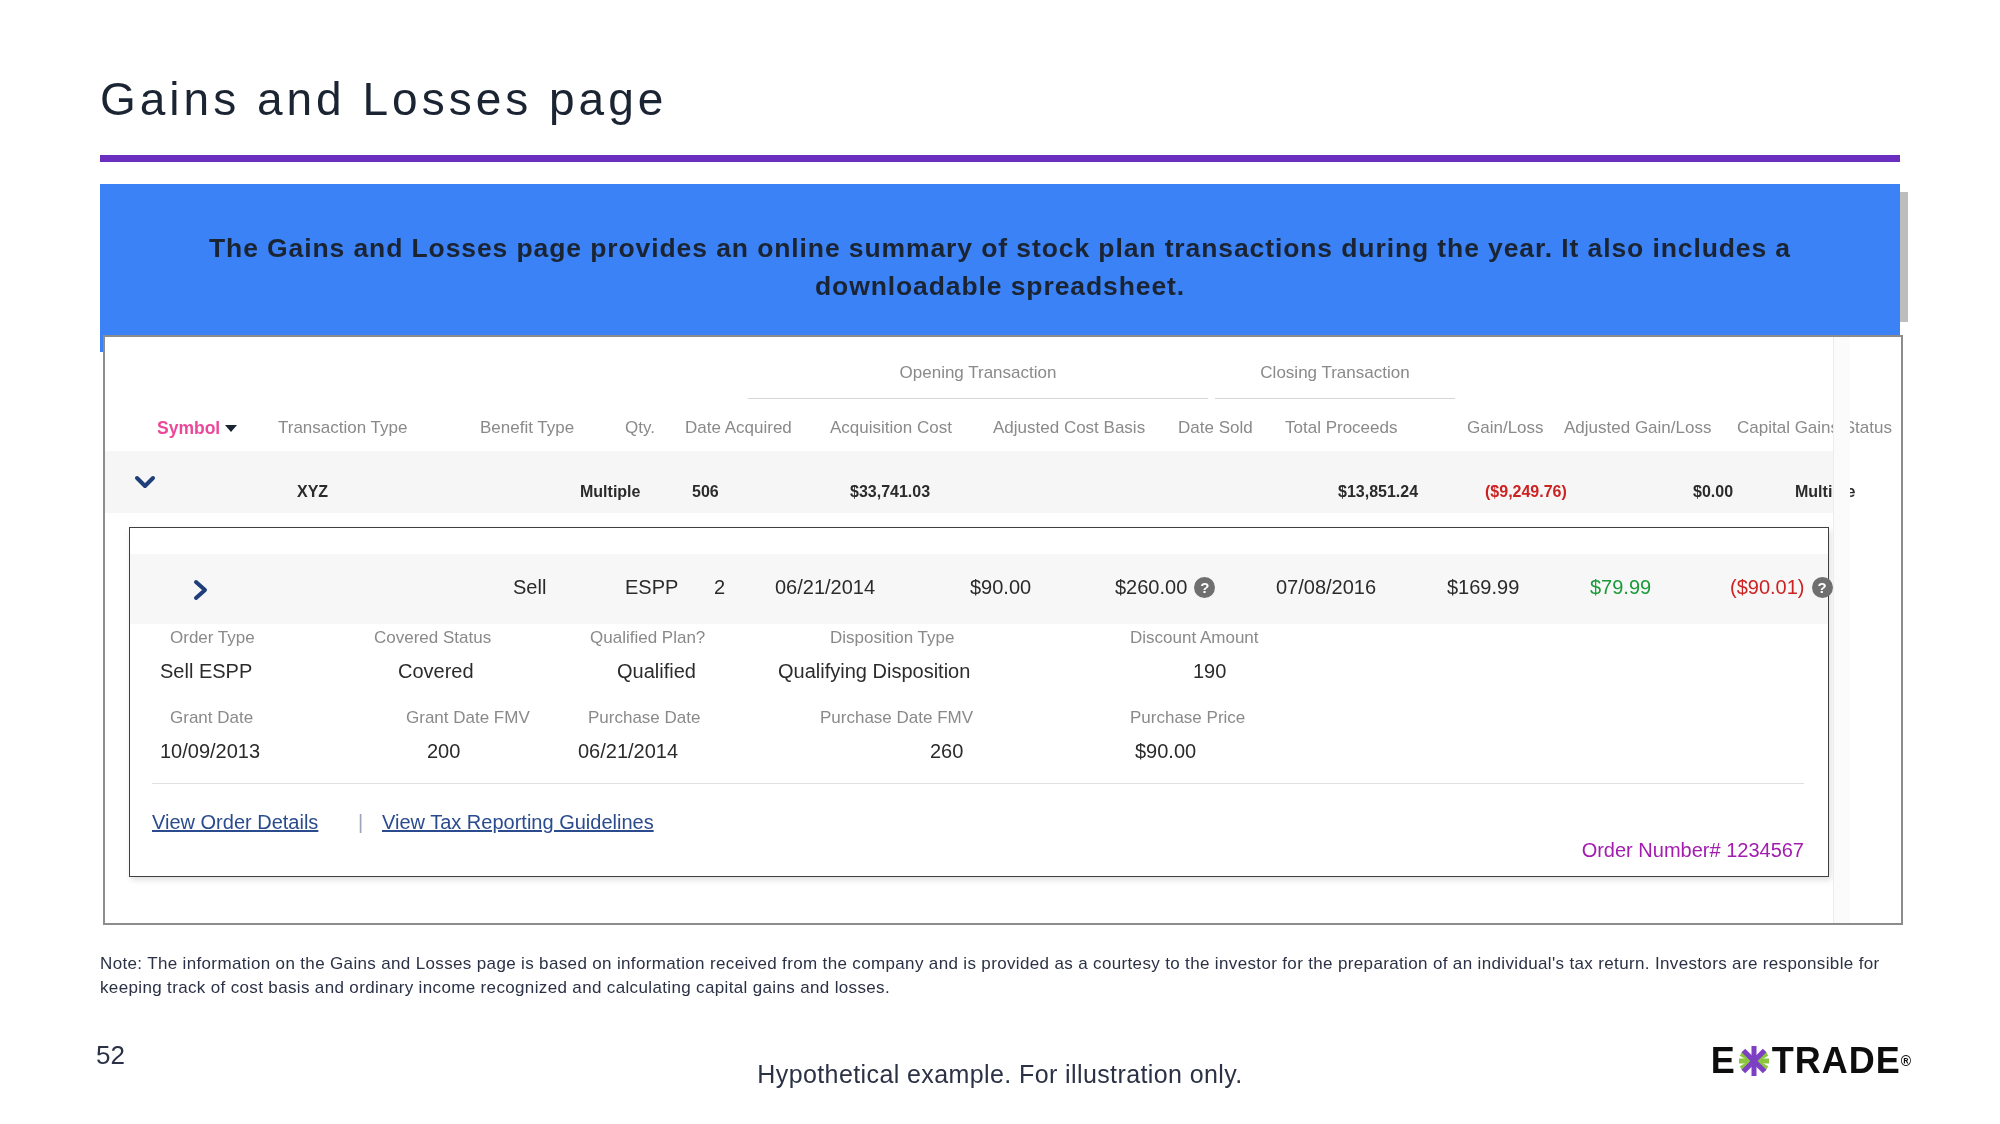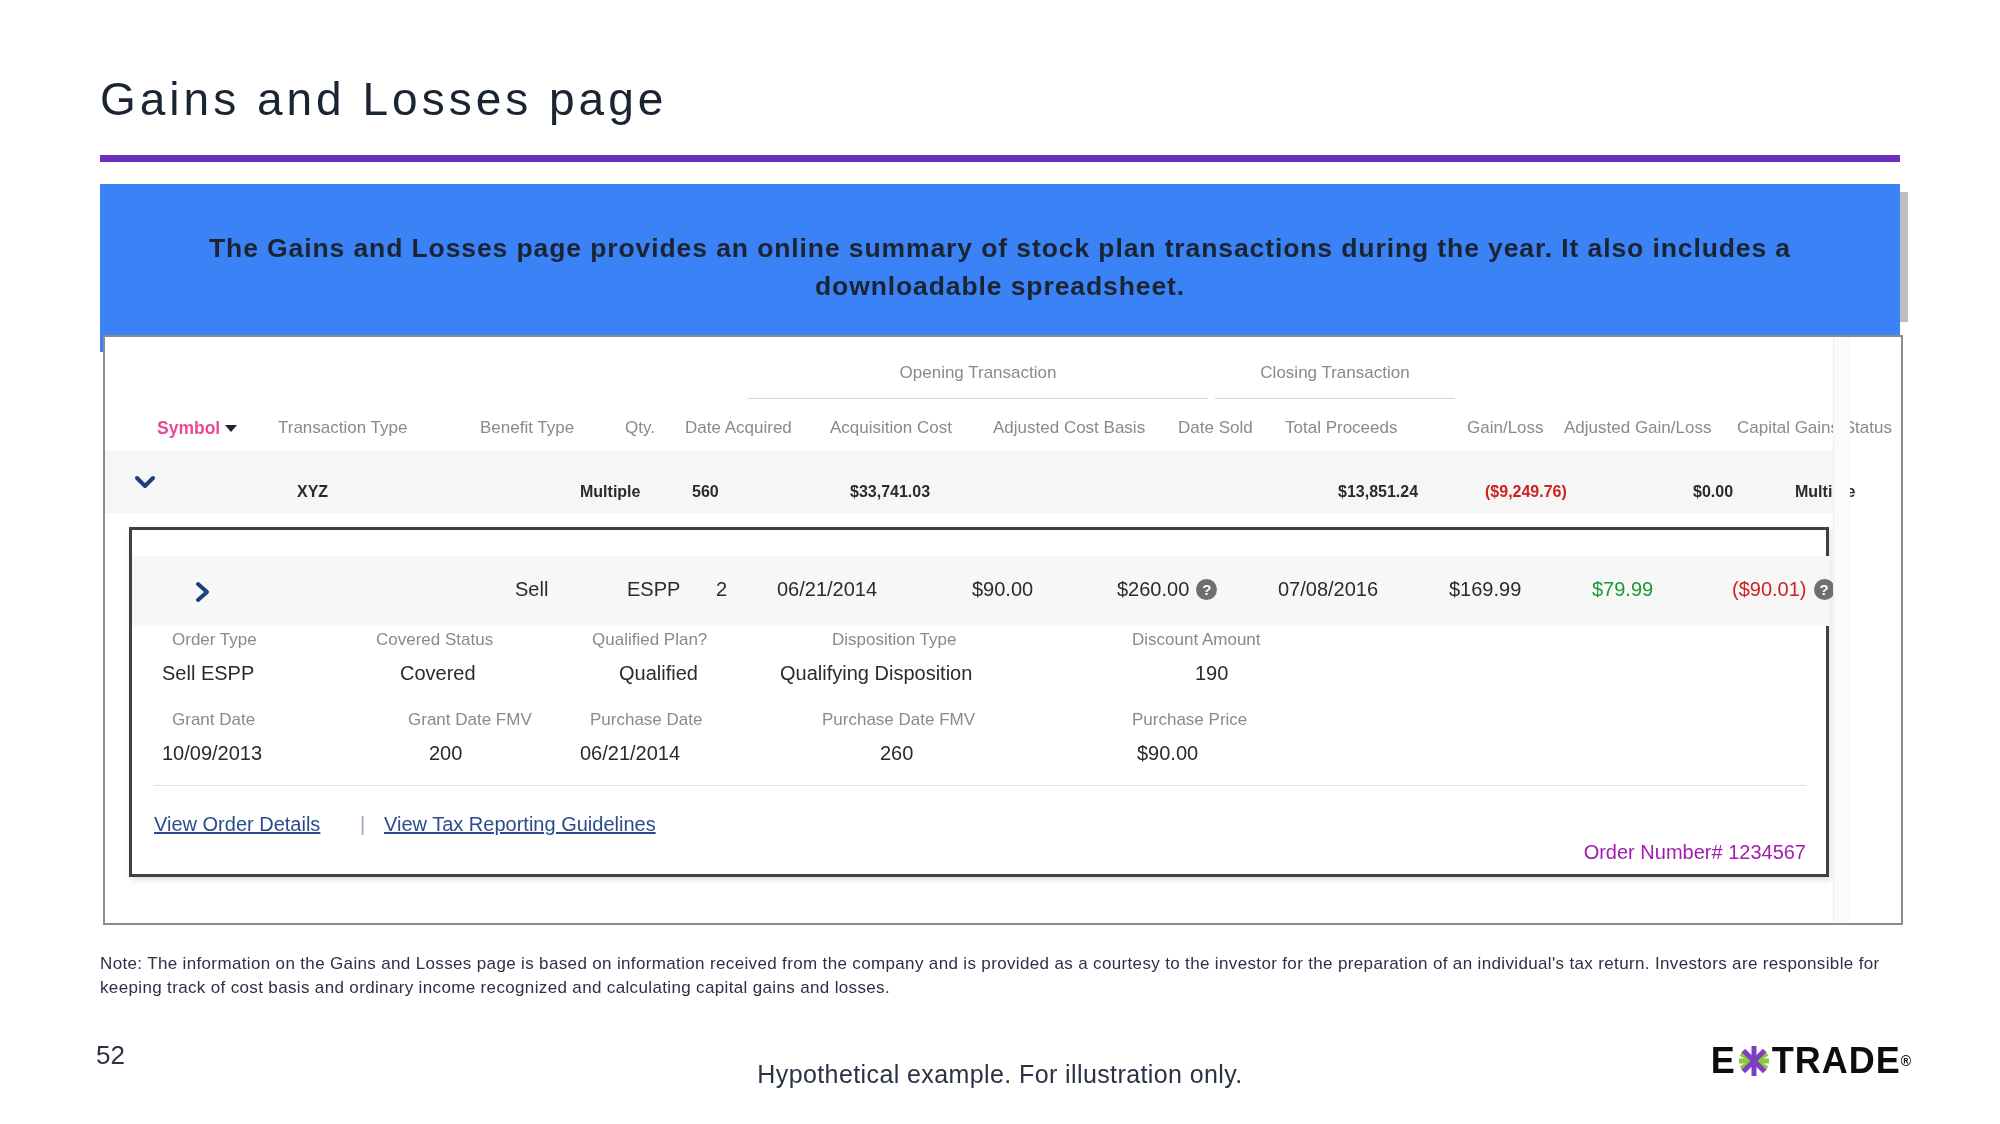--- a/index.html
+++ b/index.html
@@ -177,21 +177,21 @@
   .chev-expand svg { display: block; }
 
   
   .detail-card {
     position: absolute;
     left: 24px;
     top: 190px;
     width: 1700px;
     height: 350px;
     background: #ffffff;
-    border: 3px solid #404040;
+    border: 1px solid #404040;
     box-sizing: border-box;
     box-shadow: 2px 3px 6px rgba(0,0,0,0.13);
   }
   .detail-top {
     position: absolute;
     left: 0;
     top: 26px;
     width: 1698px;
     height: 70px;
     background: #f7f7f7;
@@ -386,21 +386,21 @@
     </div>
 
     <div class="sum-row">
       <span class="chev-expand">
         <svg width="24" height="24" viewBox="0 0 24 24">
             <path d="M4 8 L12 16 L20 8" fill="none" stroke="#1f3f7a" stroke-width="4" stroke-linecap="round" stroke-linejoin="round"></path>
           </svg>
       </span>
       <div class="sum-cell" style="left:192px;">XYZ</div>
       <div class="sum-cell" style="left:475px;">Multiple</div>
-      <div class="sum-cell" style="left:587px;">560</div>
+      <div class="sum-cell" style="left:587px;">506</div>
       <div class="sum-cell" style="left:745px;">$33,741.03</div>
       <div class="sum-cell" style="left:1233px;">$13,851.24</div>
       <div class="sum-cell neg" style="left:1380px;">($9,249.76)</div>
       <div class="sum-cell" style="left:1588px;">$0.00</div>
       <div class="sum-cell" style="left:1690px;">Multiple</div>
     </div>
 
     <div class="detail-card">
 
       <div class="detail-top">
@@ -434,21 +434,21 @@
         <div class="attr-label" style="left:1000px;top:0px;">Discount Amount</div>
         <div class="attr-value" style="left:1063px;top:32px;">190</div>
 
         <div class="attr-label" style="left:40px;  top:80px;">Grant Date</div>
         <div class="attr-value" style="left:30px;  top:112px;">10/09/2013</div>
         <div class="attr-label" style="left:237px; top:80px;margin-left:39px;">Grant Date FMV</div>
         <div class="attr-value" style="left:297px; top:112px;">200</div>
         <div class="attr-label" style="left:458px; top:80px;">Purchase Date</div>
         <div class="attr-value" style="left:448px; top:112px;">06/21/2014</div>
         <div class="attr-label" style="left:690px; top:80px;">Purchase Date FMV</div>
-        <div class="attr-value" style="left:748px; top:112px;">260</div>
+        <div class="attr-value" style="left:800px; top:112px;">260</div>
         <div class="attr-label" style="left:1000px;top:80px;">Purchase Price</div>
         <div class="attr-value" style="left:1005px;top:112px;">$90.00</div>
       </div>
 
       <div class="attr-sep"></div>
 
       <div class="card-foot">
         <a class="flink" style="left:22px;" href="#">View Order Details</a>
         <span class="fdiv" style="left:228px;">|</span>
         <a class="flink" style="left:252px;" href="#">View Tax Reporting Guidelines</a>

